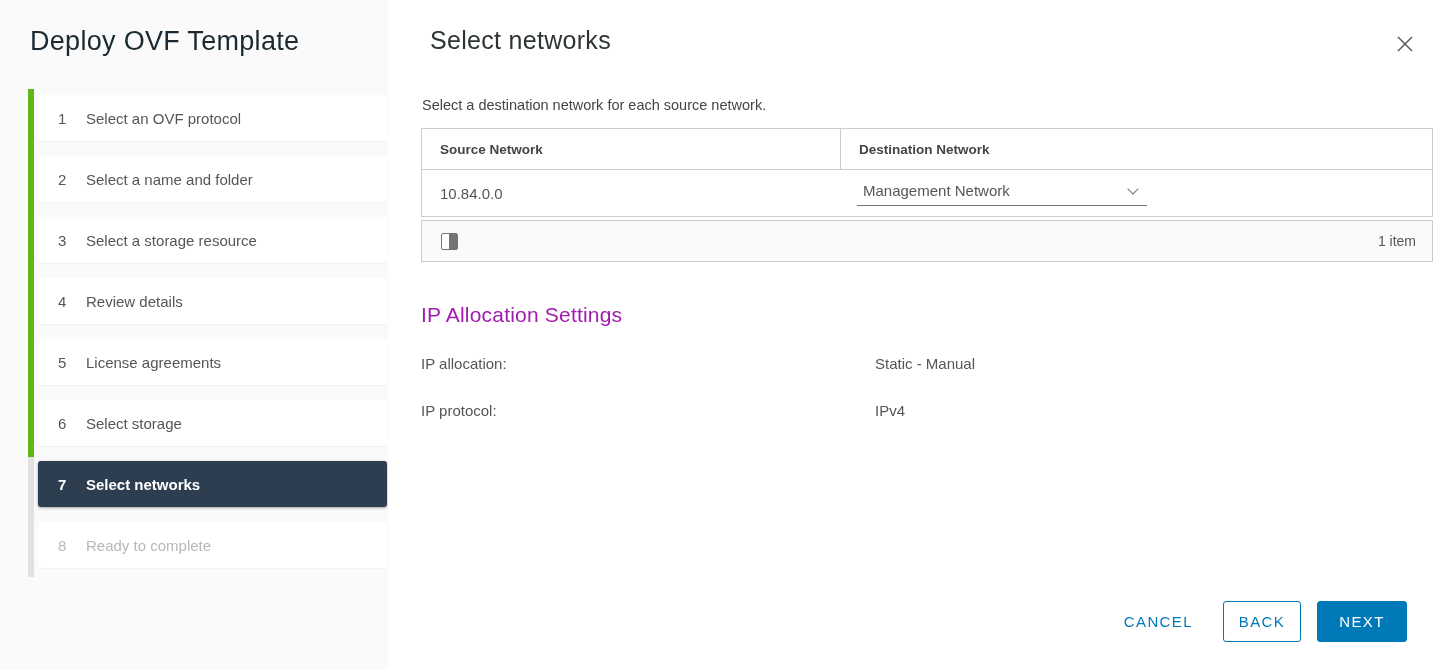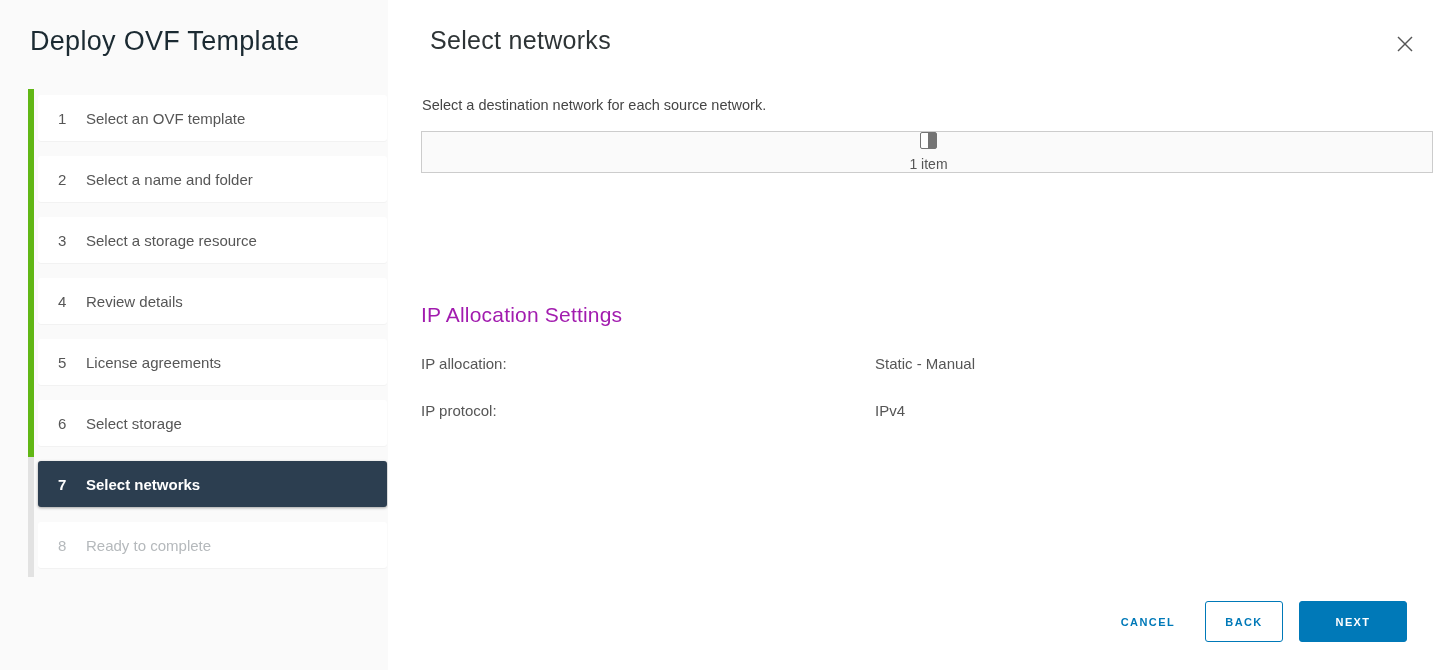--- a/index.html
+++ b/index.html
@@ -78,21 +78,21 @@
     font-size:15px; color:#565656; cursor:pointer; background:#fff;
   }
   .chevron {
     width:8px; height:8px; margin-top:-4px;
     border-right:1.6px solid #6d7884; border-bottom:1.6px solid #6d7884;
     transform:rotate(45deg);
   }
 
   .tbl-footer {
     margin-top:3px; height:42px; border:1px solid #cccccc; background:#fafafa;
-    display:flex; align-items:center; justify-content:space-between; padding:0 16px 0 19px;flex-direction:column;
+    display:flex; align-items:center; justify-content:space-between; padding:0 16px 0 19px;
   }
   .col-toggle {
     width:17px; height:17px; border:1px solid #747474; border-radius:2px;
     background:linear-gradient(90deg,#ffffff 0 50%,#747474 50% 100%);
     cursor:pointer;
   }
   .item-count { font-size:14px; color:#565656; }
 
   
   .ip-heading {
@@ -104,46 +104,46 @@
   .ip-row1 { top:355px; }
   .ip-row2 { top:402px; }
 
   
   .btn-bar {
     position:absolute; right:30px; bottom:28px;
     display:flex; align-items:center; gap:16px;
   }
   .btn {
     font-family:"Liberation Sans", sans-serif;
-    font-size:11px; font-weight:700; letter-spacing:1.4px;
+    font-size:15px; font-weight:400; letter-spacing:1.4px;
     border-radius:3px; cursor:pointer; 
   }
   .btn-link { color:#0079b8; background:none; border:none; padding:0 14px; height:41px; }
   .btn-outline {
     color:#0079b8; background:#ffffff; border:1px solid #0079b8;
     width:78px; height:41px;
   }
   .btn-solid {
     color:#ffffff; background:#0079b8; border:1px solid #0079b8;
-    width:108px; height:41px;
+    width:90px; height:41px;
   }
 </style>
 </head>
 <body>
 
 <div class="sidebar">
   <div class="wizard-title">Deploy OVF Template</div>
 
   <div class="track track-green"></div>
   <div class="track track-gray"></div>
 
   <div class="steps">
     <div class="step">
       <span class="num">1</span>
-      <span class="lbl">Select an OVF template</span>
+      <span class="lbl">Select an OVF protocol</span>
     </div>
     <div class="step">
       <span class="num">2</span>
       <span class="lbl">Select a name and folder</span>
     </div>
     <div class="step">
       <span class="num">3</span>
       <span class="lbl">Select a storage resource</span>
     </div>
     <div class="step">
@@ -174,20 +174,35 @@
   <div class="page-subtitle">Select a destination network for each source network.</div>
 
   <div class="close-btn">
     <svg width="18" height="18" viewBox="0 0 18 18">
       <line x1="2" y1="2" x2="16" y2="16" stroke="#565656" stroke-width="1.4"></line>
       <line x1="16" y1="2" x2="2" y2="16" stroke="#565656" stroke-width="1.4"></line>
     </svg>
   </div>
 
   <div class="net-table">
+    <div class="tbl-box">
+      <div class="tbl-head">
+        <div class="c1">Source Network</div>
+        <div class="c2">Destination Network</div>
+      </div>
+      <div class="tbl-row">
+        <div class="c1">10.84.0.0</div>
+        <div class="c2">
+          <div class="select-ctl">
+            <span>Management Network</span>
+            <span class="chevron"></span>
+          </div>
+        </div>
+      </div>
+    </div>
     <div class="tbl-footer">
       <div class="col-toggle"></div>
       <div class="item-count">1 item</div>
     </div>
   </div>
 
   <div class="ip-heading">IP Allocation Settings</div>
   <div class="ip-row ip-row1">
     <span class="lab">IP allocation:</span>
     <span class="val">Static - Manual</span>

